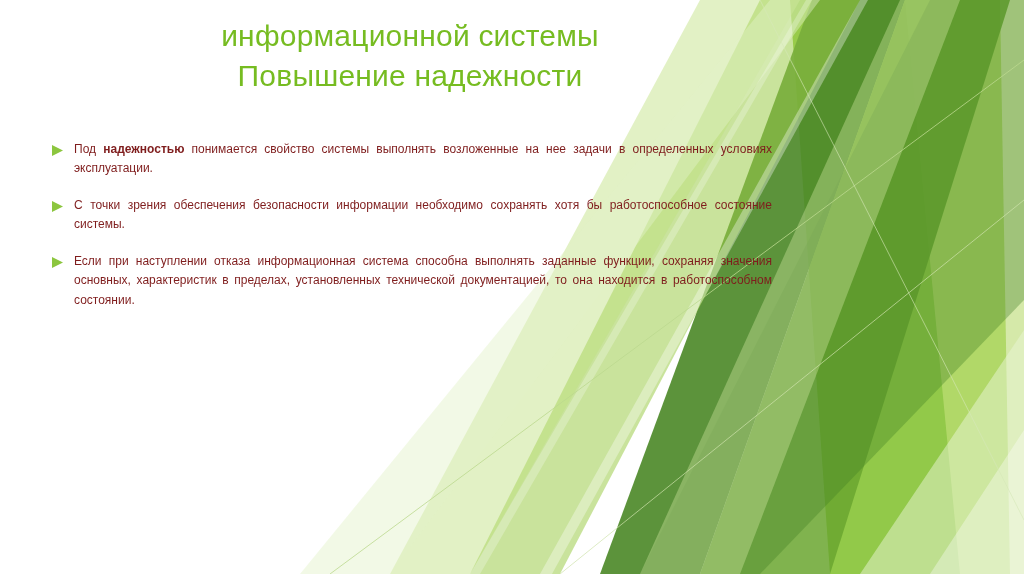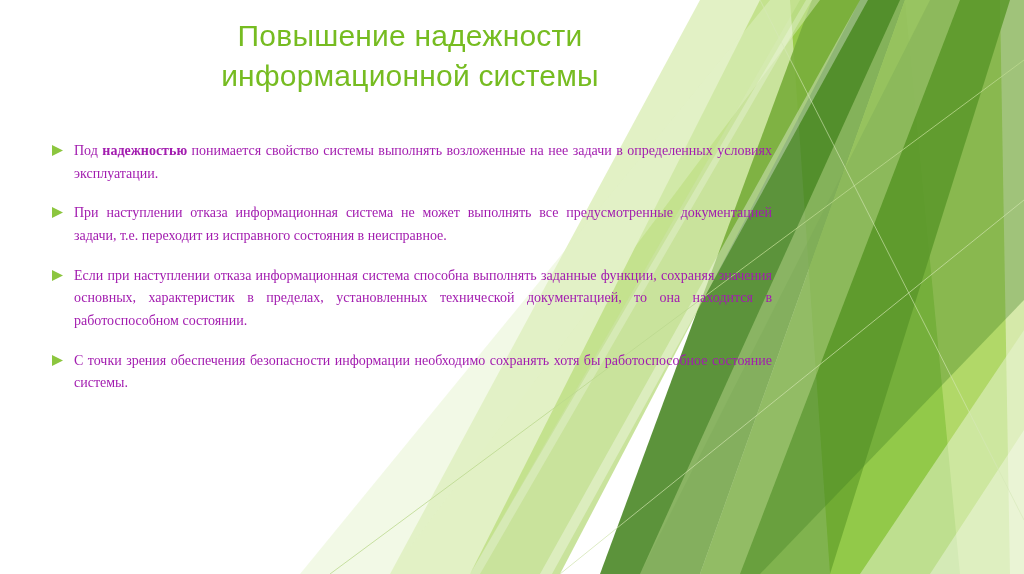--- a/index.html
+++ b/index.html
@@ -63,24 +63,24 @@
     flex: 0 0 auto;
     width: 22px;
     padding-top: 5px;
     color: #8cc63f;
     font-size: 11px;
     line-height: 1;
   }
   .bullet-marker svg { display: block; }
   .bullet-text {
     flex: 1 1 auto;
-    font-family: Liberation Serif, serif;
-    font-size: 14px;
+    font-family: Liberation Sans, sans-serif;
+    font-size: 12px;
     line-height: 1.62;
-    color: #a21caf;
+    color: #7f1d1d;
     text-align: justify;
     text-justify: inter-word;
     hyphens: none;
   }
   .bullet-text b { font-weight: bold; }
 </style>
 </head>
 <body>
 
 <div class="slide">
@@ -107,57 +107,49 @@
 
     <polygon points="860,574 1024,330 1024,574" fill="#eaf5d6" opacity="0.5"></polygon>
     <polygon points="930,574 1024,430 1024,574" fill="#ffffff" opacity="0.35"></polygon>
 
     <line x1="1024" y1="60" x2="330" y2="574" stroke="#bcd98f" stroke-width="1" opacity="0.8"></line>
     <line x1="1024" y1="200" x2="560" y2="574" stroke="#cfe3ac" stroke-width="1" opacity="0.7"></line>
     <line x1="760" y1="0" x2="1024" y2="520" stroke="#d6e8b8" stroke-width="1" opacity="0.6"></line>
   </svg>
 
   <div class="title-block">
+    <div class="title-line">информационной системы</div>
     <div class="title-line">Повышение надежности</div>
-    <div class="title-line">информационной системы</div>
   </div>
 
   <div class="body-block">
 
     <div class="bullet-row">
       <span class="bullet-marker">
         <svg width="11" height="11" viewBox="0 0 10 10">
             <polygon points="0,0 10,5 0,10" fill="#8cc63f"></polygon>
           </svg>
       </span>
       <span class="bullet-text"><span>Под </span><b>надежностью</b><span> понимается свойство системы  выполнять возложенные на нее задачи в определенных условиях эксплуатации.</span></span>
     </div>
 
+
     <div class="bullet-row">
       <span class="bullet-marker">
         <svg width="11" height="11" viewBox="0 0 10 10">
             <polygon points="0,0 10,5 0,10" fill="#8cc63f"></polygon>
           </svg>
       </span>
-      <span class="bullet-text">При наступлении отказа информационная система не может выполнять все предусмотренные документацией задачи, т.е. переходит из исправного состояния в неисправное.</span>
+      <span class="bullet-text">С точки зрения обеспечения безопасности информации необходимо сохранять хотя бы работоспособное состояние системы.</span>
     </div>
 
     <div class="bullet-row">
       <span class="bullet-marker">
         <svg width="11" height="11" viewBox="0 0 10 10">
             <polygon points="0,0 10,5 0,10" fill="#8cc63f"></polygon>
           </svg>
       </span>
       <span class="bullet-text">Если при наступлении отказа информационная система способна выполнять заданные функции, сохраняя значения основных,  характеристик  в  пределах, установленных  технической документацией, то она находится в работоспособном состоянии.</span>
     </div>
 
-    <div class="bullet-row">
-      <span class="bullet-marker">
-        <svg width="11" height="11" viewBox="0 0 10 10">
-            <polygon points="0,0 10,5 0,10" fill="#8cc63f"></polygon>
-          </svg>
-      </span>
-      <span class="bullet-text">С точки зрения обеспечения безопасности информации необходимо сохранять хотя бы работоспособное состояние системы.</span>
-    </div>
-
 
   </div>
 </div>
 
 </body></html>

